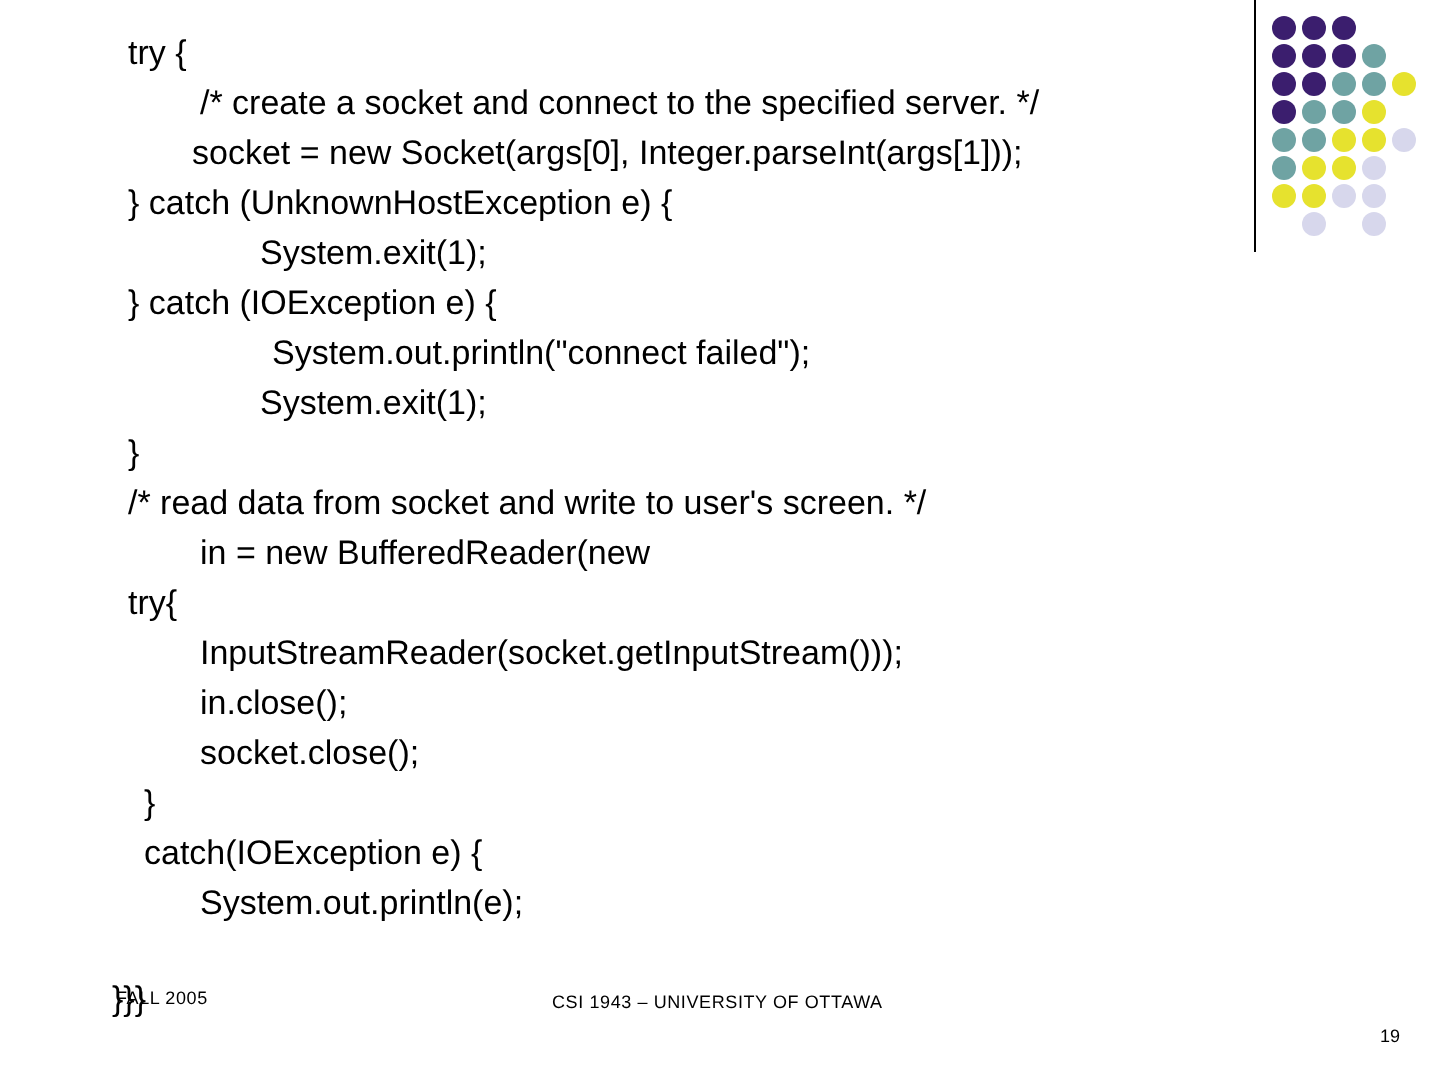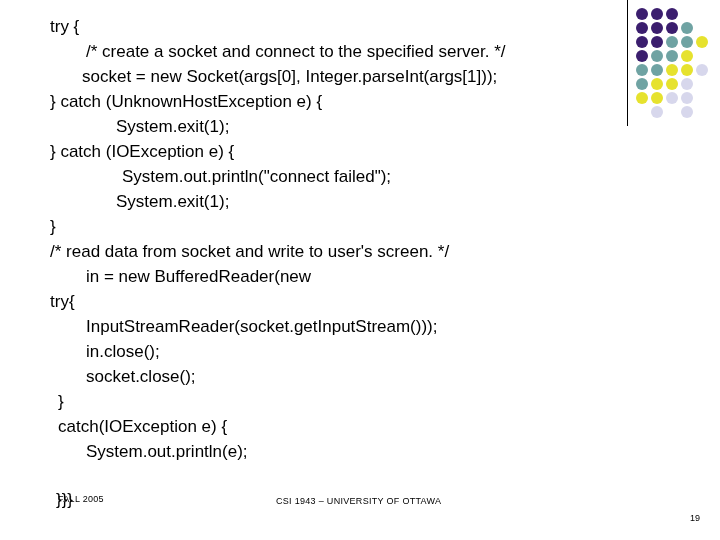--- a/index.html
+++ b/index.html
@@ -37,21 +37,21 @@
     left: 627px;
     top: 0px;
     width: 1px;
     height: 126px;
     background: #000000;
   }
 
   
   #code-block {
     position: absolute;
-    left: 50px;
+    left: 64px;
     top: 14px;
     width: 560px;
   }
   .code-line {
     font-size: 17px;
     line-height: 25px;
     white-space: pre;
     color: #000000;
     letter-spacing: 0px;
   }

